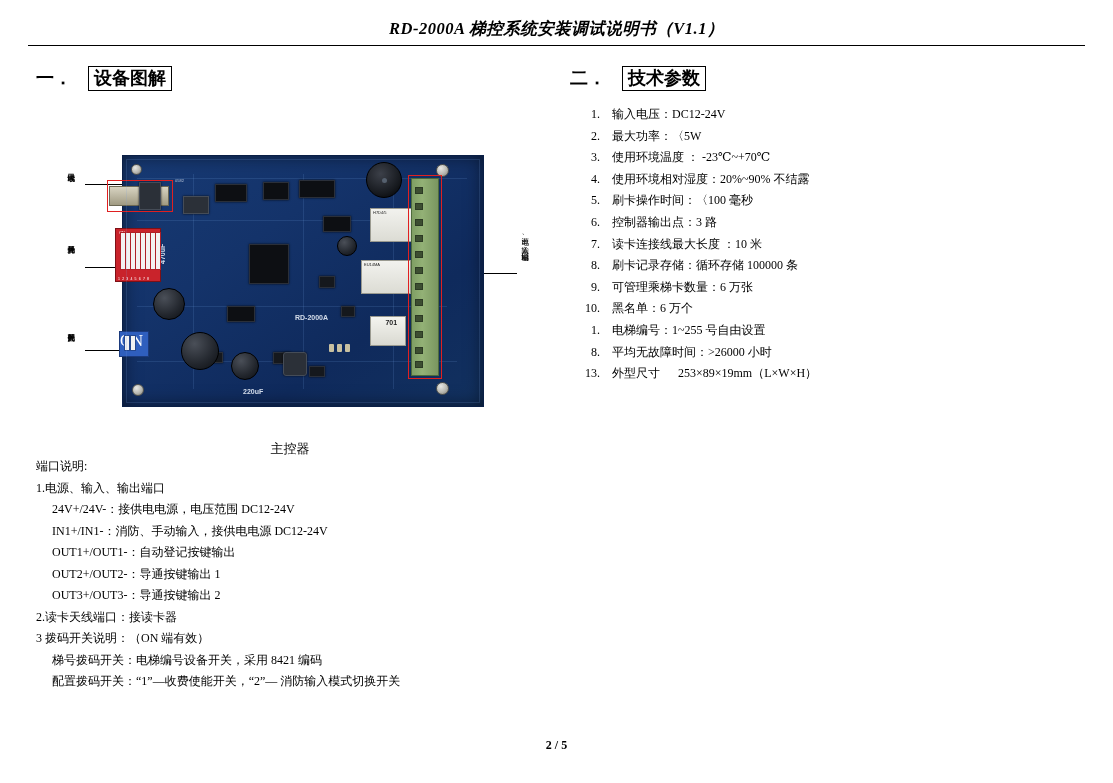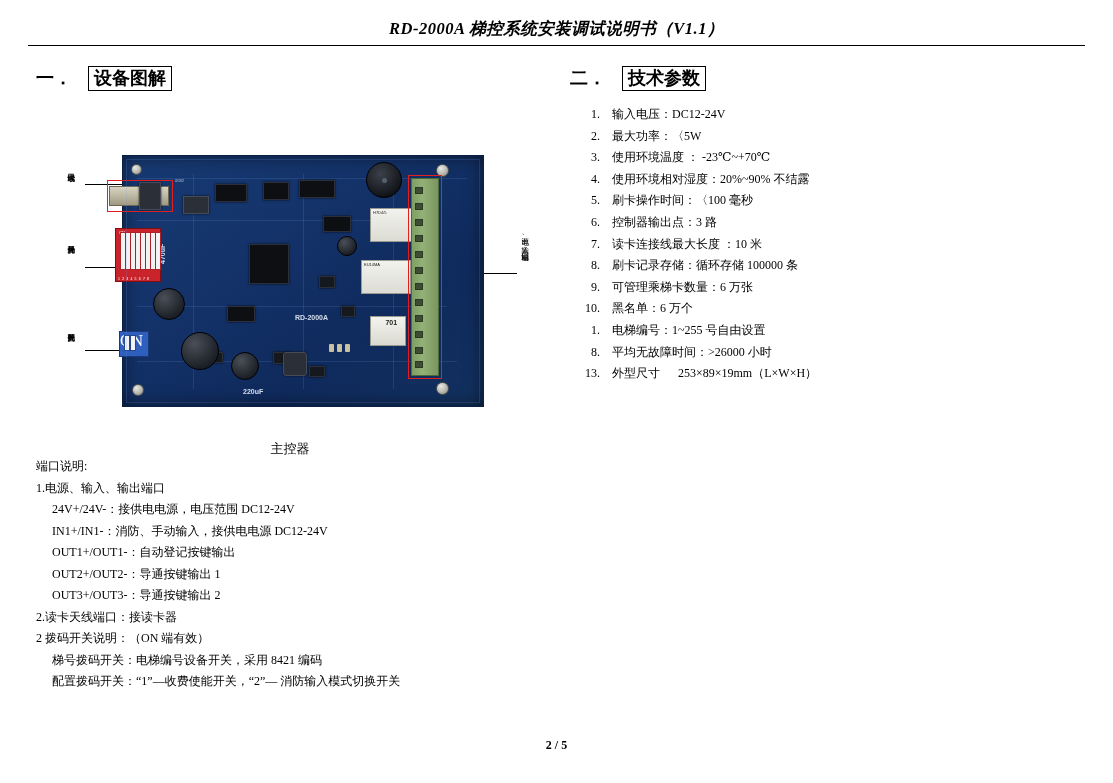--- a/index.html
+++ b/index.html
@@ -479,19 +479,19 @@
 
   <div class="ports">
     <div class="ln">端口说明:</div>
     <div class="ln">1.电源、输入、输出端口</div>
     <div class="ln ind1">24V+/24V-：接供电电源，电压范围 DC12-24V</div>
     <div class="ln ind1">IN1+/IN1-：消防、手动输入，接供电电源 DC12-24V</div>
     <div class="ln ind1">OUT1+/OUT1-：自动登记按键输出</div>
     <div class="ln ind1">OUT2+/OUT2-：导通按键输出 1</div>
     <div class="ln ind1">OUT3+/OUT3-：导通按键输出 2</div>
     <div class="ln">2.读卡天线端口：接读卡器</div>
-    <div class="ln">2 拨码开关说明：（ON 端有效）</div>
+    <div class="ln">3 拨码开关说明：（ON 端有效）</div>
     <div class="ln ind1">梯号拨码开关：电梯编号设备开关，采用 8421 编码</div>
     <div class="ln ind1">配置拨码开关：“1”—收费使能开关，“2”— 消防输入模式切换开关</div>
   </div>
 
   <div class="footer-page">2 / 5</div>
 </div>
 
 </body></html>

